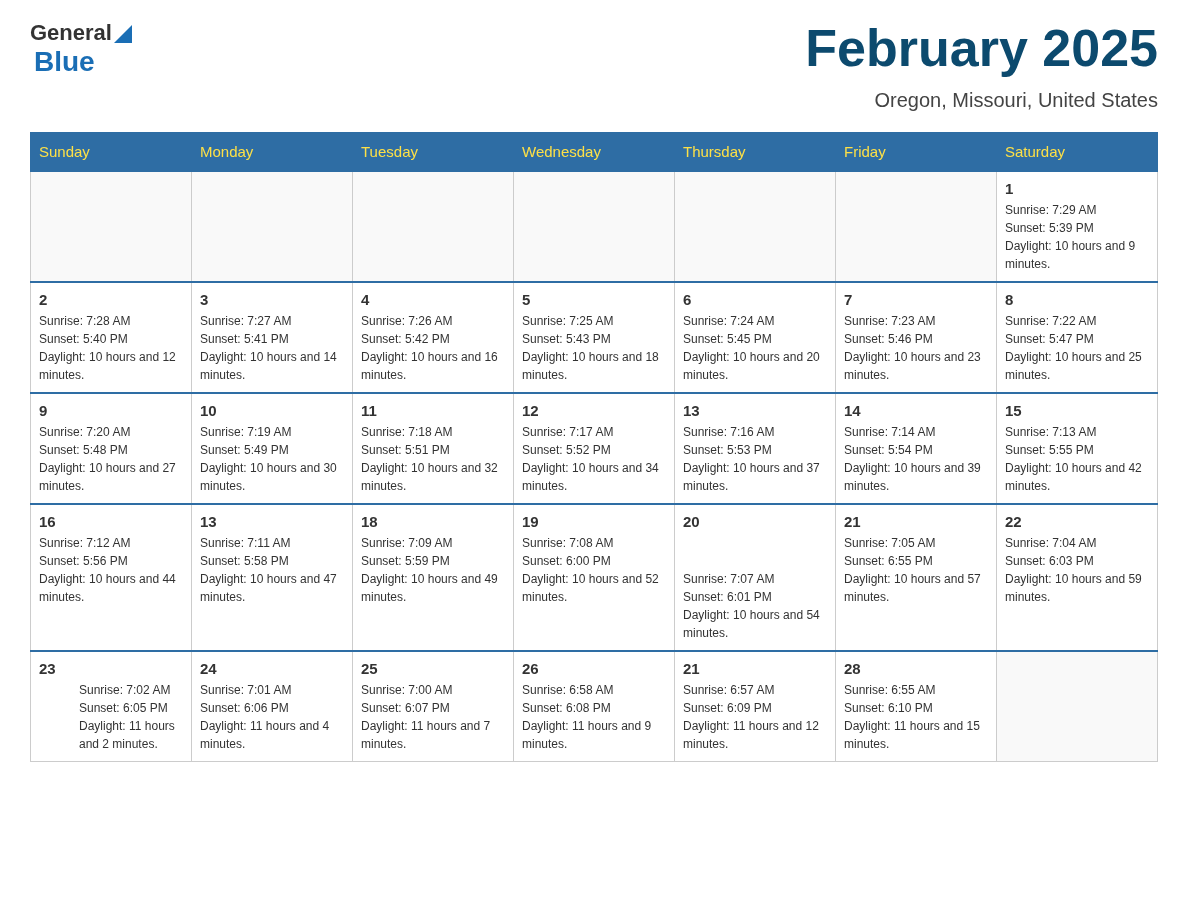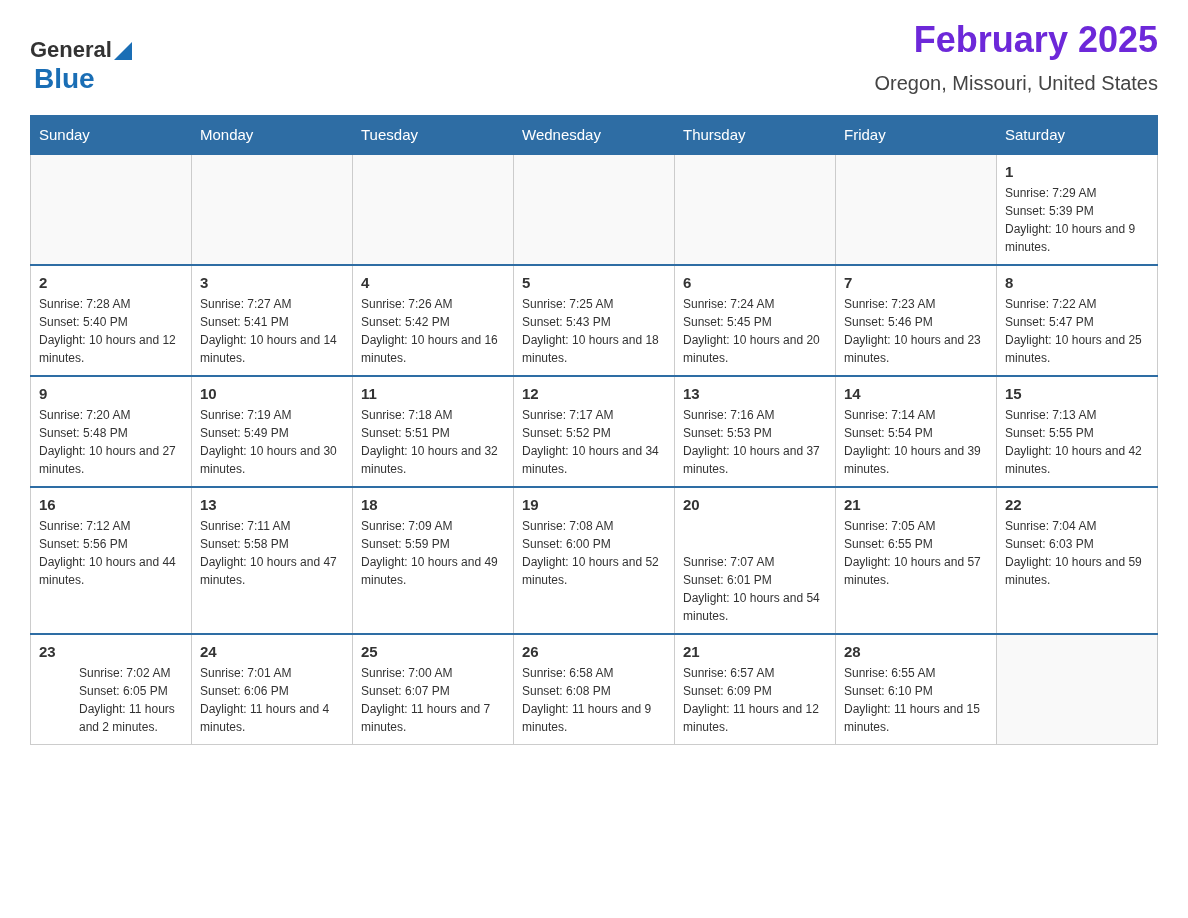--- a/index.html
+++ b/index.html
@@ -5,21 +5,21 @@
     * { box-sizing: border-box; margin: 0; padding: 0; }
     body {
       font-family: Arial, sans-serif;
       background: #fff;
       padding: 20px 30px;
       color: #333;
     }
     .header {
       display: flex;
       justify-content: space-between;
-      align-items: flex-end;
+      align-items: flex-start;
       margin-bottom: 20px;
     }
     .logo {
       display: flex;
       align-items: center;
     }
     .logo-text-general {
       font-size: 22px;
       font-weight: bold;
       color: #333;
@@ -34,38 +34,38 @@
       flex-direction: column;
     }
     .logo-top {
       display: flex;
       align-items: center;
     }
     .title-block {
       text-align: right;
     }
     .month-title {
-      font-size: 36px;
+      font-size: 52px;
       font-weight: bold;
-      color: #6d28d9;
+      color: #0c4a6e;
       line-height: 1.1;
     }
     .location-title {
       font-size: 20px;
       color: #444;
       margin-top: 12px;
     }
     .calendar-table {
       width: 100%;
       border-collapse: collapse;
       table-layout: fixed;
     }
     .calendar-table th {
       background-color: #2e6da4;
-      color: #ffffff;
+      color: #fde047;
       padding: 10px 8px;
       font-size: 15px;
       font-weight: normal;
       text-align: left;
       border: 1px solid #2e6da4;
     }
     .calendar-table td {
       vertical-align: top;
       padding: 8px;
       border: 1px solid #ccc;

